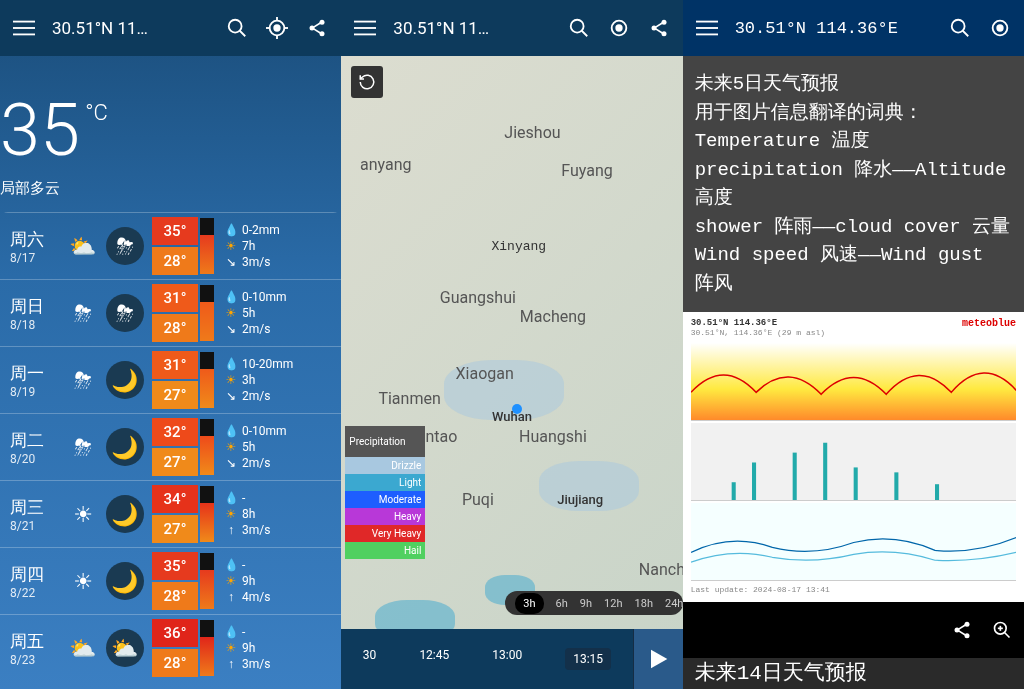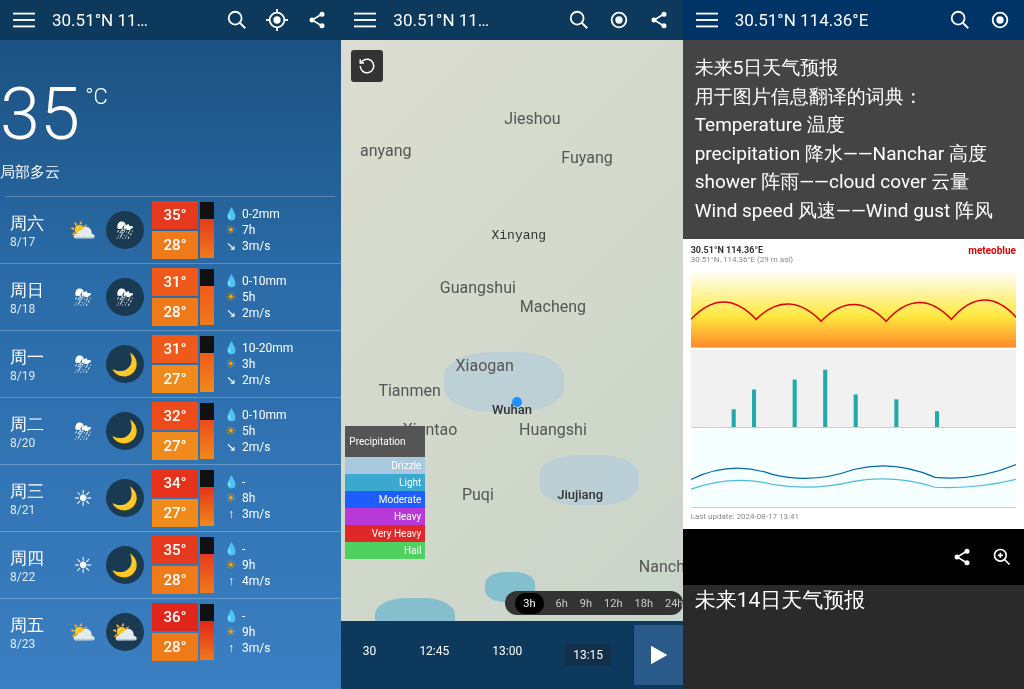--- a/index.html
+++ b/index.html
@@ -1,23 +1,23 @@
 <!DOCTYPE html>
 <html><head>
 <meta charset="utf-8">
 <style>
 * { margin: 0; padding: 0; box-sizing: border-box; }
 body { font-family: -apple-system, "Segoe UI", Roboto, sans-serif; background: #000; display: flex; width: 1024px; height: 689px; overflow: hidden; }
 .screen { flex: 1; display: flex; flex-direction: column; position: relative; }
 .screen1 { background: linear-gradient(180deg, #1a4d7a 0%, #2a6ba8 40%, #3b7fc2 100%); }
 .screen2 { background: #e8e6dc; }
-.screen3 { background: #2a2a2a; }
-
-
-.hdr { background: #0d3a5c; height: 40px; display: flex; align-items: center; padding: 0 12px; color: #fff; gap: 16px; }
+.screen3 { background: #2a2a2a; font-family: Liberation Mono, monospace; }
+
+
+.hdr { background: #0d3a5c; height: 56px; display: flex; align-items: center; padding: 0 12px; color: #fff; gap: 16px; }
 .screen3 .hdr { background: #003366; }
 .hdr-title { flex: 1; font-size: 17px; font-weight: 400; overflow: hidden; white-space: nowrap; }
 .hdr-icon { cursor: pointer; display: flex; align-items: center; justify-content: center; width: 24px; height: 24px; }
 
 
 .cur { color: #fff; padding: 32px 0 14px; }
 .cur-temp { font-size: 72px; font-weight: 300; display: inline-block; position: relative; }
 .cur-unit { font-size: 22px; position: absolute; top: 12px; right: -28px; }
 .cur-desc { font-size: 15px; margin-top: 6px; }
 .cur-upd { font-size: 13px; opacity: 0.9; margin-top: 2px; }
@@ -45,21 +45,21 @@
 .city { position: absolute; font-size: 16px; color: #555; transform: translate(-50%, -50%); }
 .city.big { font-size: 13px; color: #333; font-weight: 500; }
 .bluedot { width: 10px; height: 10px; background: #1e90ff; border-radius: 50%; position: absolute; }
 .water { position: absolute; background: #a8c8e0; opacity: 0.5; border-radius: 40%; }
 .legend { position: absolute; left: 4px; bottom: 130px; font-size: 10px; }
 .lrow { display: flex; align-items: center; height: 17px; width: 80px; }
 .lcolor { width: 100%; height: 100%; display: flex; align-items: center; justify-content: flex-end; padding-right: 4px; color: #fff; }
 .ltitle { background: #555; color: #fff; padding: 10px 4px; font-size: 10px; }
 .timebar { position: absolute; left: 164px; right: 0; bottom: 74px; background: #333; height: 24px; border-radius: 12px; display: flex; align-items: center; color: #ccc; font-size: 11px; padding: 0 10px; gap: 12px; }
 .timebar .sel { background: #000; color: #fff; padding: 4px 8px; border-radius: 10px; }
-.timeline { position: absolute; left: 0; right: 0; bottom: 0; height: 68px; background: #0d3a5c; display: flex; align-items: center; }
+.timeline { position: absolute; left: 0; right: 0; bottom: 0; height: 60px; background: #0d3a5c; display: flex; align-items: center; }
 .ticks { flex: 1; display: flex; justify-content: space-around; color: #fff; font-size: 12px; }
 .tick.sel { background: #13304a; padding: 4px 8px; border-radius: 4px; }
 .play { width: 50px; height: 60px; background: #2a5a8a; display: flex; align-items: center; justify-content: center; color: #fff; font-size: 26px; cursor: pointer; border-left: 1px solid rgba(0,0,0,0.5); }
 
 
 .s3body { flex: 1; overflow-y: auto; color: #fff; }
 .infobox { background: #444; padding: 14px 12px; font-size: 19px; line-height: 1.5; }
 .meteo { background: #fff; color: #333; padding: 6px 4px; font-size: 9px; position: relative; }
 .meteo-hdr { display: flex; justify-content: space-between; padding: 0 4px 4px; }
 .meteo-brand { color: #d00; font-weight: bold; font-size: 10px; }
@@ -463,21 +463,21 @@
         </svg>
       </div>
   </div>
 
   <div class="s3body">
     <div class="infobox">
       <div>未来5日天气预报</div>
       <div>用于图片信息翻译的词典：</div>
       <div id="dict-lines">
           <div>Temperature 温度</div>
-          <div>precipitation 降水——Nanchar 高度</div>
+          <div>precipitation 降水——Altitude 高度</div>
           <div>shower 阵雨——cloud cover 云量</div>
           <div>Wind speed 风速——Wind gust 阵风</div>
         </div>
     </div>
 
     <div class="meteo">
       <div class="meteo-hdr">
         <div>
           <div style="font-weight:bold;">30.51°N 114.36°E</div>
           <div class="meteo-sub">30.51°N, 114.36°E (29 m asl)</div>

